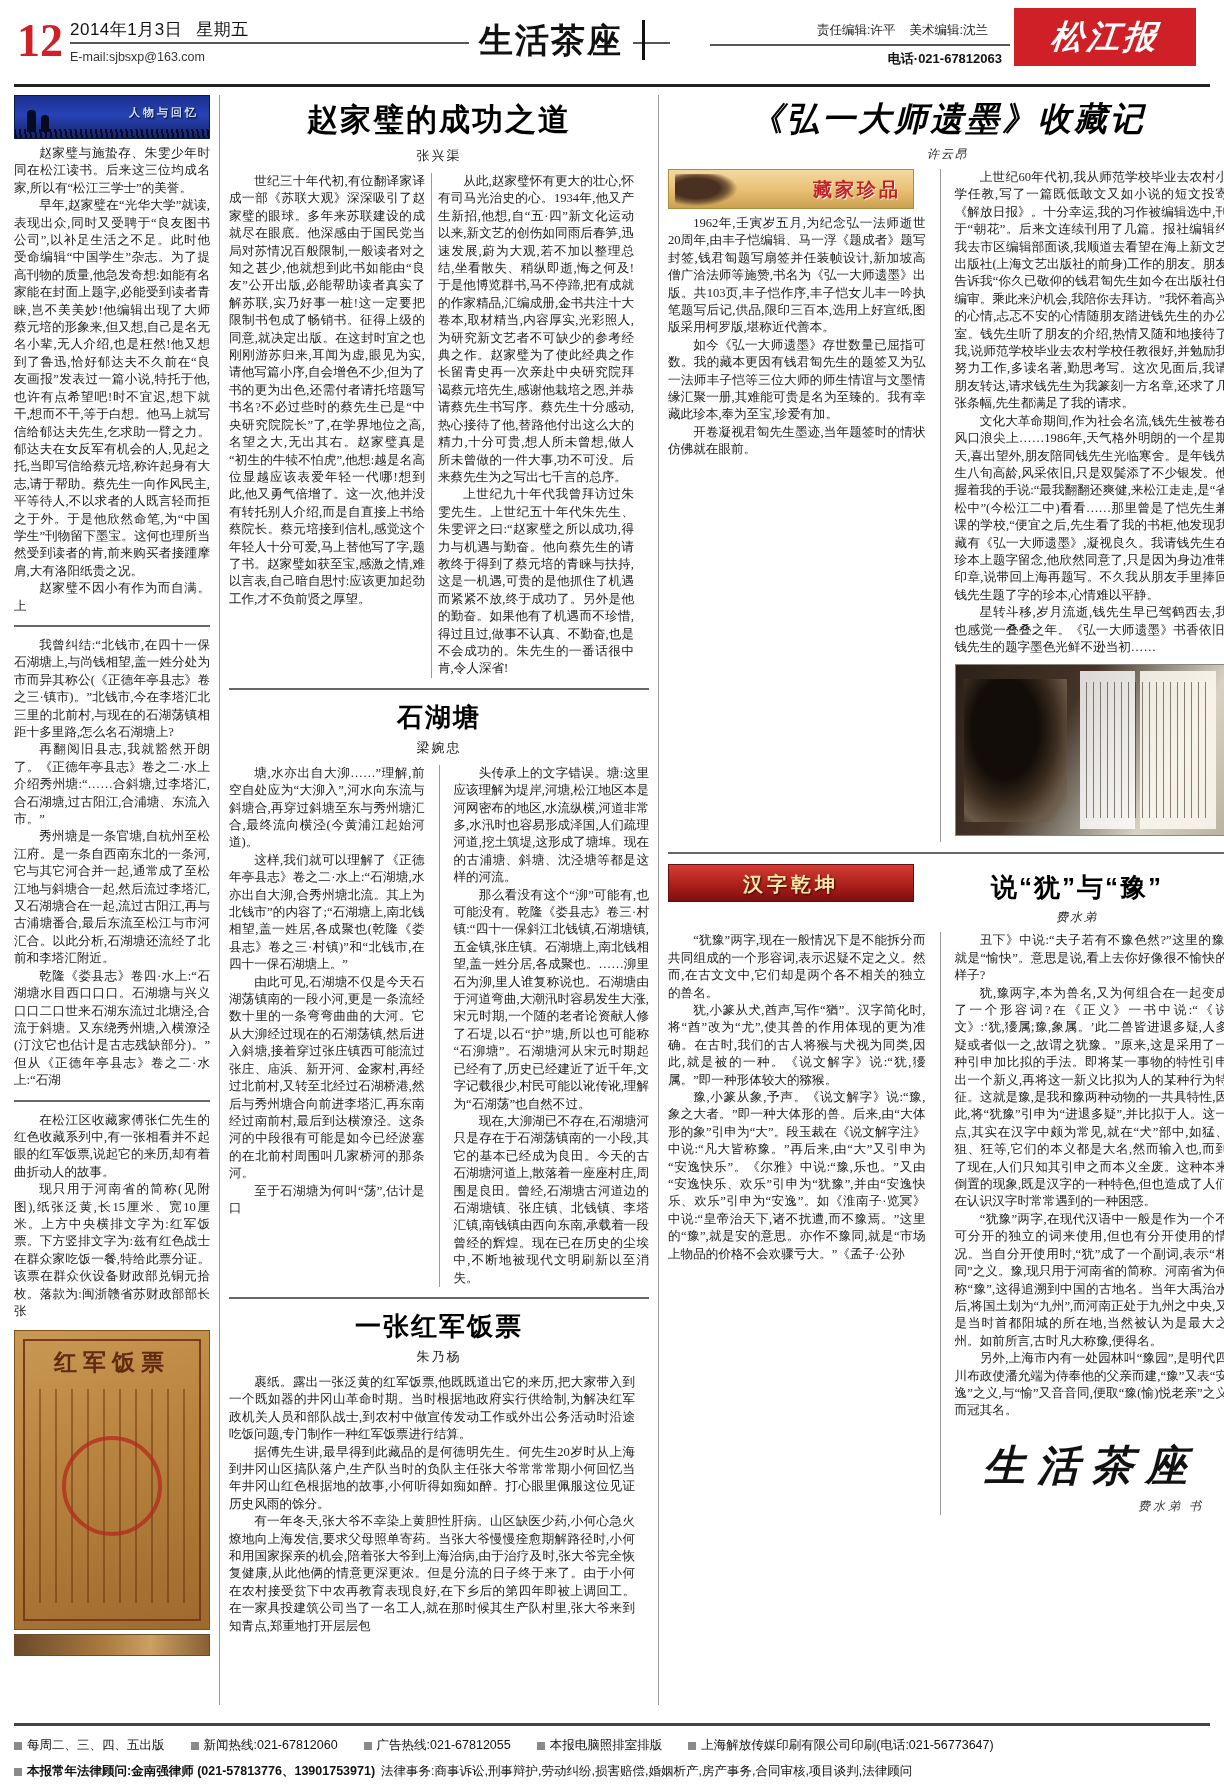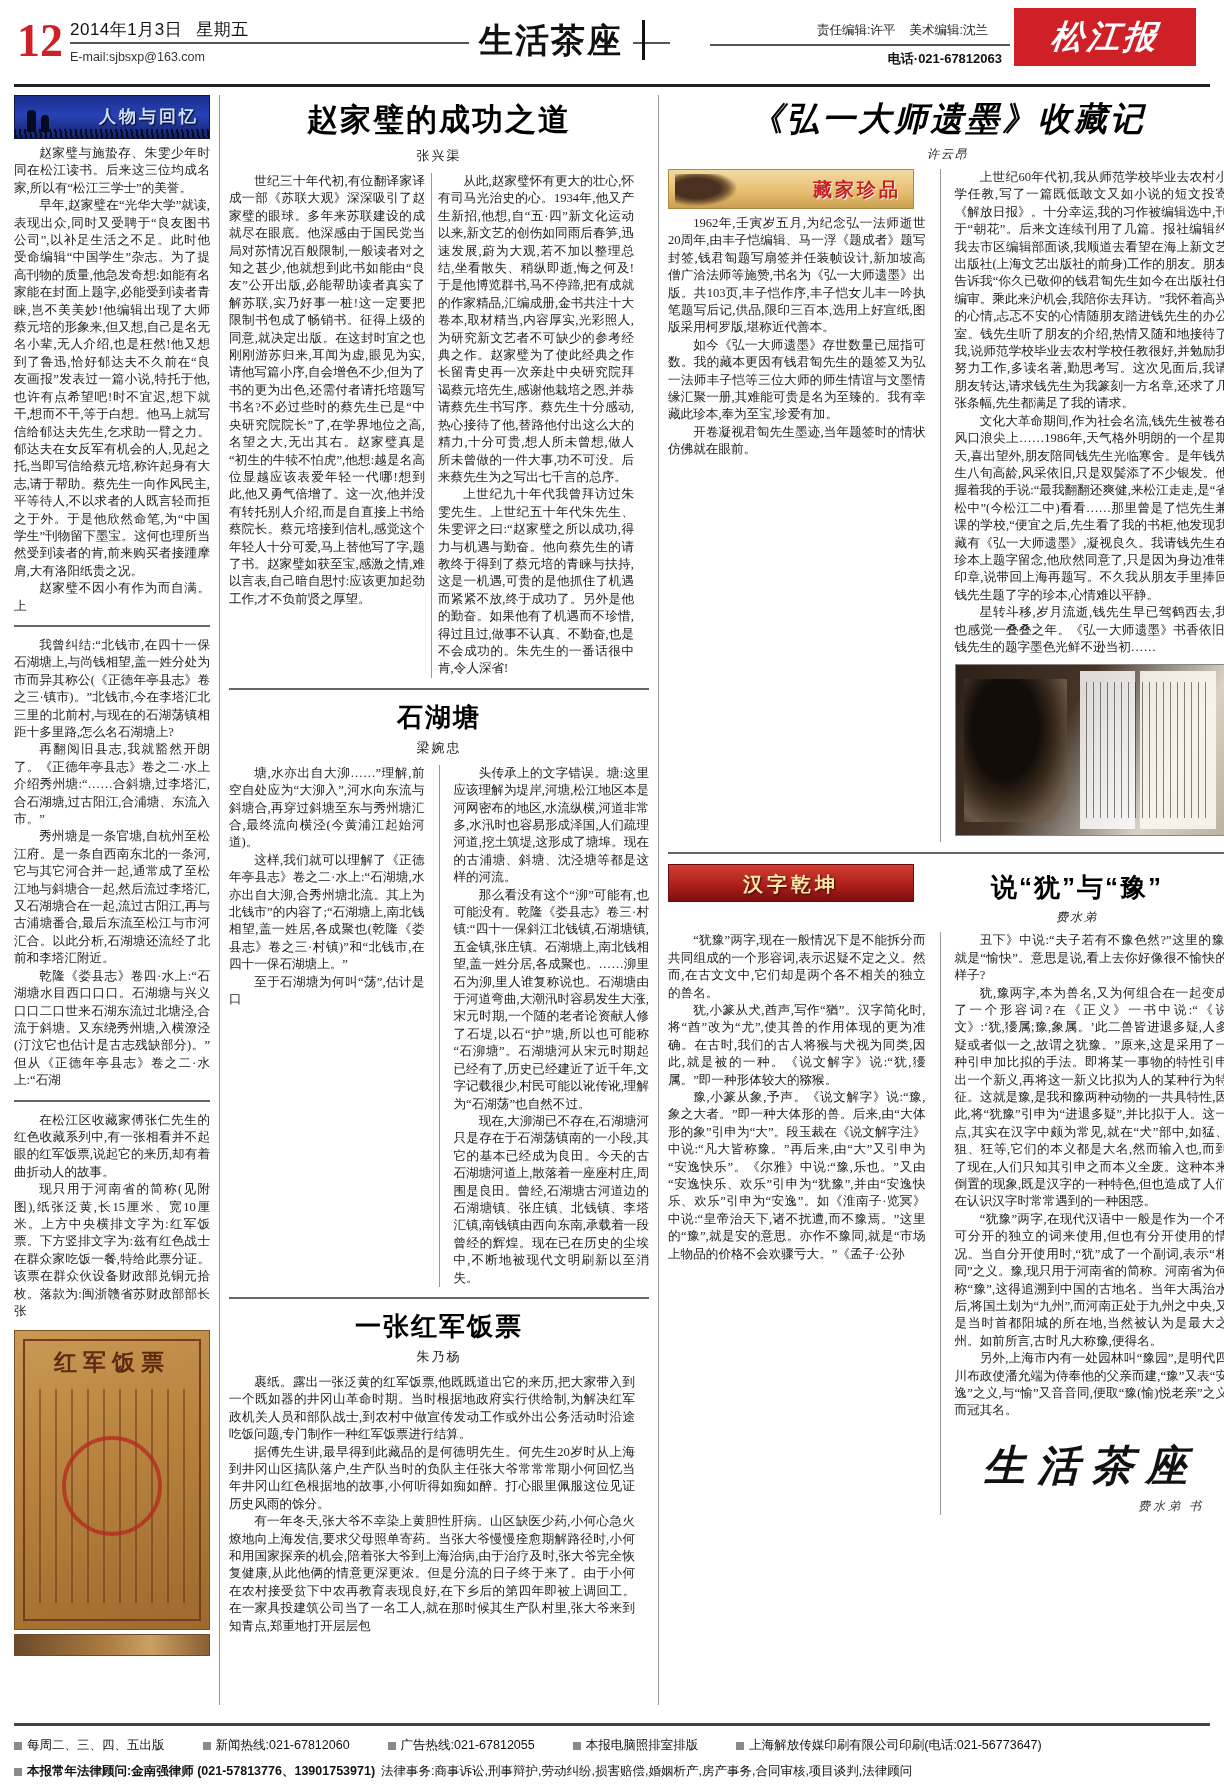--- a/index.html
+++ b/index.html
@@ -87,21 +87,21 @@
   .byline-brush { text-align: center; font-size: 12px; margin: 0 0 6px 0; color: #222;
     font-family: "Liberation Serif", serif; font-style: italic; letter-spacing: 2px; }
 
   
   .banner-people {
     width: 196px; height: 44px; position: relative; overflow: hidden;
     background: linear-gradient(180deg,#1b2f8f 0%, #2742b6 45%, #16246b 100%);
     border: 1px solid #0d1745; box-sizing: border-box; margin-bottom: 6px;
   }
   .banner-people .b-text {
-    position: absolute; right: 10px; top: 9px; color: #cfe0ff; font-size: 17px;
+    position: absolute; right: 10px; top: 9px; color: #cfe0ff; font-size: 11px;
     letter-spacing: 3px; font-weight: bold; font-family: "Liberation Sans", sans-serif;
     text-shadow: 1px 1px 2px #000;
   }
   .banner-people .fig1 { position: absolute; left: 12px; bottom: 6px; width: 9px; height: 22px; background: #060b22; border-radius: 4px 4px 0 0; }
   .banner-people .fig2 { position: absolute; left: 26px; bottom: 6px; width: 8px; height: 17px; background: #060b22; border-radius: 4px 4px 0 0; }
   .banner-people .grass { position: absolute; left: 0; bottom: 0; width: 100%; height: 9px;
       background: repeating-linear-gradient(80deg,#060b22 0 2px, transparent 2px 5px); }
 
   .banner-gold {
     width: 246px; height: 40px; position: relative; overflow: hidden;
@@ -174,21 +174,21 @@
   .signature .sig-by {
     font-size: 12px; letter-spacing: 3px; color: #333; margin-top: 4px; text-align: right;
     padding-right: 24px; font-family: "Liberation Serif", serif; font-style: italic;
   }
   .hr-med { height: 2px; background: #666; margin: 10px 0; }
 
   
   .footer { position: absolute; left: 14px; right: 14px; bottom: 12px; }
   .footer .f-rule { height: 3px; background: #444; margin-bottom: 11px; }
   .footer .f-row { font-size: 12.5px; color: #111; margin-bottom: 9px;
-      font-family: "Liberation Sans", sans-serif; display: flex; flex-wrap: wrap; align-items: center; gap: 12px; }
+      font-family: "Liberation Sans", sans-serif; display: flex; flex-wrap: wrap; align-items: center; }
   .footer .f-item { margin-right: 26px; white-space: nowrap; display: inline-flex; align-items: center; }
   .footer .sq { width: 8px; height: 8px; background: #8a8a8a; margin-right: 5px; display: inline-block; }
   .footer .f-row2 { font-size: 12.5px; color: #111; font-family: "Liberation Sans", sans-serif; display: flex; align-items: center; }
   .footer .f-row2 b { font-weight: bold; }
 </style>
 </head>
 <body>
 
 <div class="page">
 
@@ -267,20 +267,21 @@
 
       <div class="hr-med"></div>
 
       <h2 class="art-title-sm">石湖塘</h2>
       <div class="byline">梁婉忠</div>
 
       <div style="display:flex; gap:14px;">
         <div style="width:196px;">
           <p class="txt">塘,水亦出自大泖……”理解,前空自处应为“大泖入”,河水向东流与斜塘合,再穿过斜塘至东与秀州塘汇合,最终流向横泾(今黄浦江起始河道)。</p>
           <p class="txt">这样,我们就可以理解了《正德年亭县志》卷之二·水上:“石湖塘,水亦出自大泖,合秀州塘北流。其上为北钱市”的内容了;“石湖塘上,南北钱相望,盖一姓居,各成聚也(乾隆《娄县志》卷之三·村镇)”和“北钱市,在四十一保石湖塘上。”</p>
+          <p class="txt">由此可见,石湖塘不仅是今天石湖荡镇南的一段小河,更是一条流经数十里的一条弯弯曲曲的大河。它从大泖经过现在的石湖荡镇,然后进入斜塘,接着穿过张庄镇西可能流过张庄、庙浜、新开河、金家村,再经过北前村,又转至北经过石湖桥港,然后与秀州塘合向前进李塔汇,再东南经过南前村,最后到达横潦泾。这条河的中段很有可能是如今已经淤塞的在北前村周围叫几家桥河的那条河。</p>
           <p class="txt">至于石湖塘为何叫“荡”,估计是口</p>
         </div>
         <div class="vsep-short"></div>
         <div style="width:196px;">
           <p class="txt">头传承上的文字错误。塘:这里应该理解为堤岸,河塘,松江地区本是河网密布的地区,水流纵横,河道非常多,水汛时也容易形成泽国,人们疏理河道,挖土筑堤,这形成了塘埠。现在的古浦塘、斜塘、沈泾塘等都是这样的河流。</p>
           <p class="txt">那么看没有这个“泖”可能有,也可能没有。乾隆《娄县志》卷三·村镇:“四十一保斜江北钱镇,石湖塘镇,五金镇,张庄镇。石湖塘上,南北钱相望,盖一姓分居,各成聚也。……泖里石为泖,里人谁复称说也。石湖塘由于河道弯曲,大潮汛时容易发生大涨,宋元时期,一个随的老者论资献人修了石堤,以石“护”塘,所以也可能称“石泖塘”。石湖塘河从宋元时期起已经有了,历史已经建近了近千年,文字记载很少,村民可能以讹传讹,理解为“石湖荡”也自然不过。</p>
           <p class="txt">现在,大泖湖已不存在,石湖塘河只是存在于石湖荡镇南的一小段,其它的基本已经成为良田。今天的古石湖塘河道上,散落着一座座村庄,周围是良田。曾经,石湖塘古河道边的石湖塘镇、张庄镇、北钱镇、李塔汇镇,南钱镇由西向东南,承载着一段曾经的辉煌。现在已在历史的尘埃中,不断地被现代文明刷新以至消失。</p>
         </div>
       </div>
 

